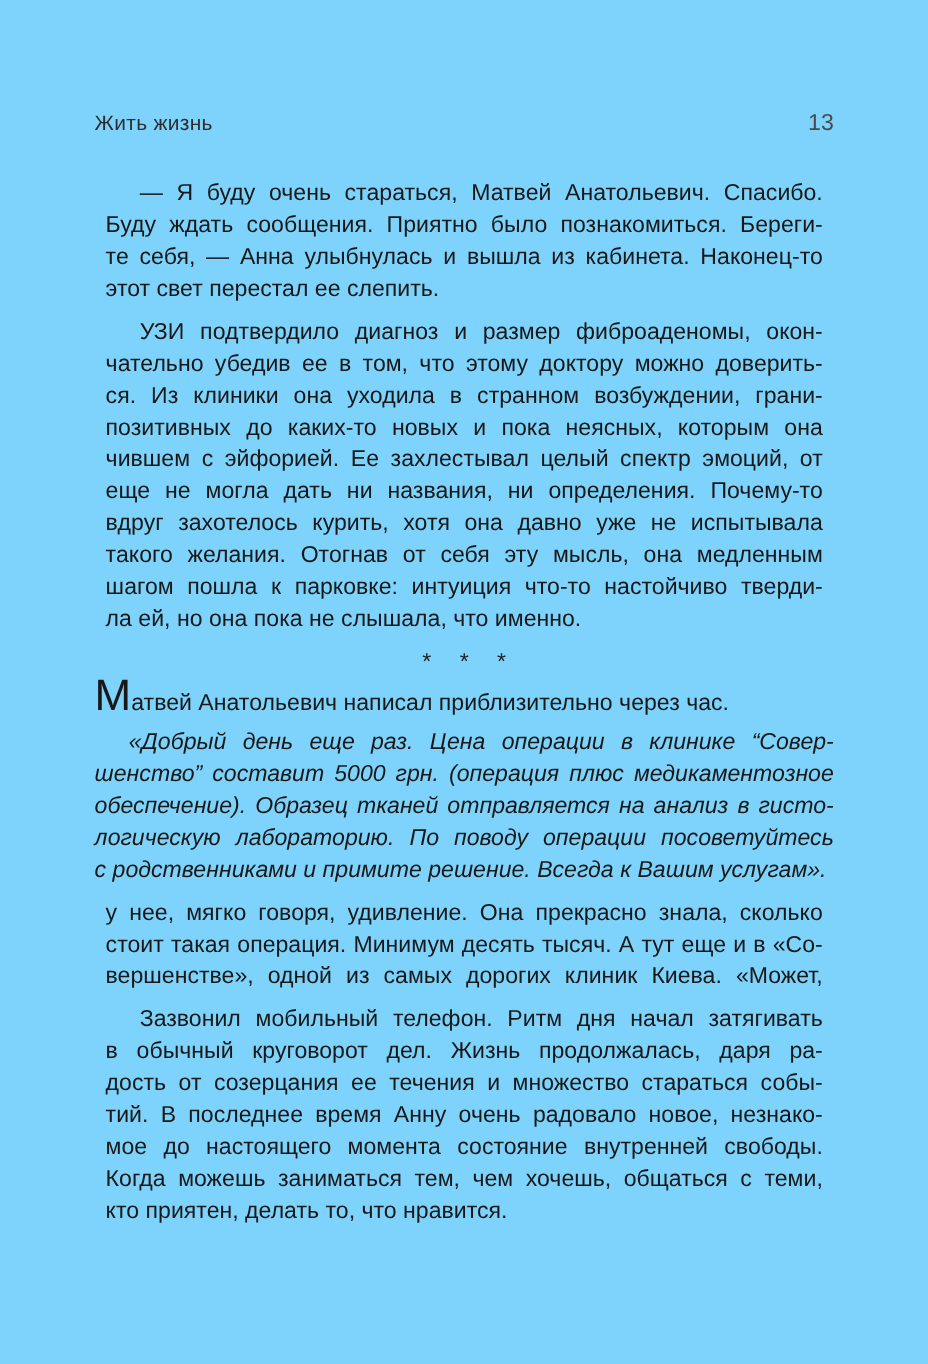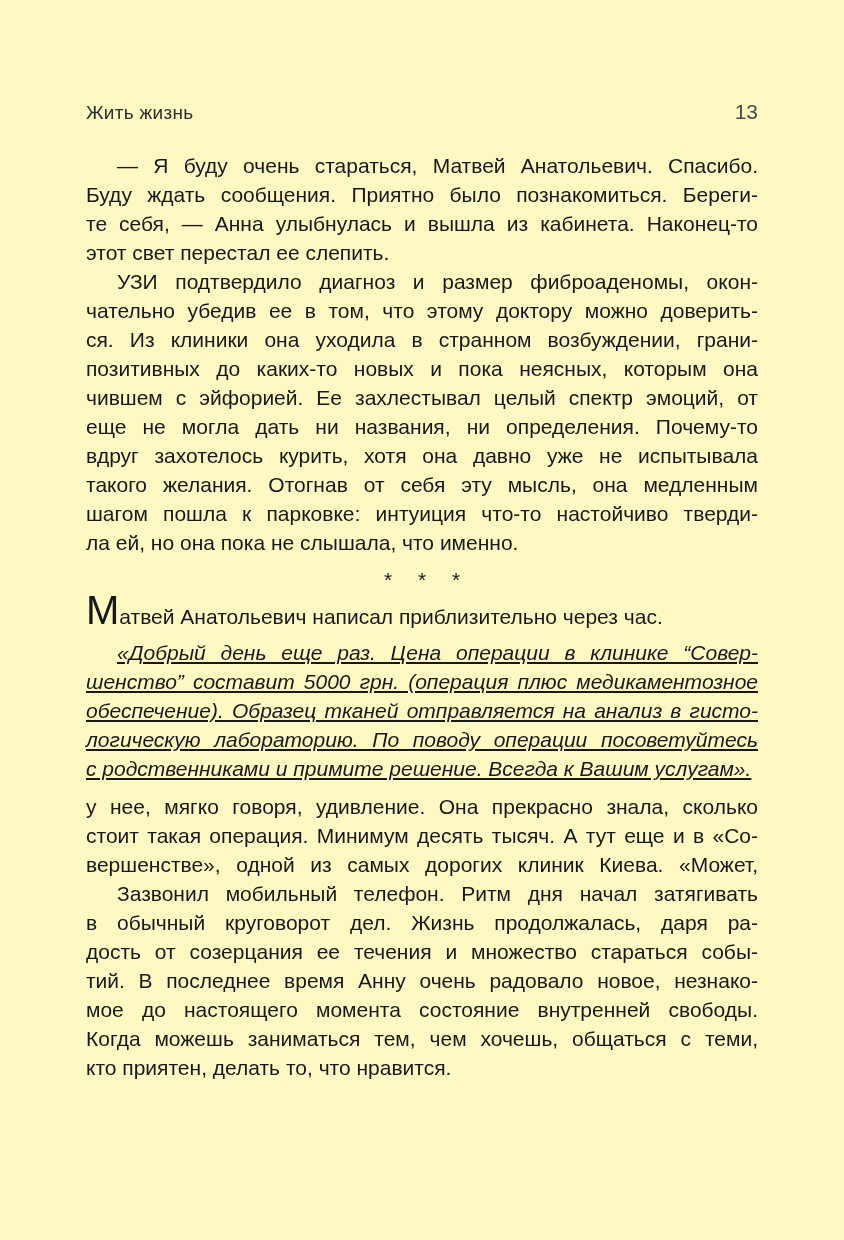--- a/index.html
+++ b/index.html
@@ -4,21 +4,21 @@
 <style>
   html, body {
     margin: 0;
     padding: 0;
     background: #ffffff;
   }
   .page {
     position: relative;
     width: 844px;
     height: 1240px;
-    background: #fef9c3;
+    background: #7dd3fc;
     font-family: "Liberation Sans", sans-serif;
     color: #1c1c1c;
     overflow: hidden;
   }
   .header {
     position: absolute;
     top: 100px;
     left: 86px;
     right: 86px;
     display: flex;
@@ -36,36 +36,35 @@
   }
   .text-block {
     position: absolute;
     top: 151px;
     left: 86px;
     width: 672px;
     font-size: 21px;
     line-height: 29px;
     color: #181818;
   }
-  .para { margin: 0; }
+  .para { margin: 10px; }
   .line {
     text-align: justify;
     text-align-last: justify;
     white-space: normal;
   }
   .line.para-end {
     text-align-last: left;
   }
   .line.indent {
     text-indent: 31px;
   }
   .quote {
     font-style: italic;
     margin: 7px 0 9px 0;
-    text-decoration: underline;
   }
   .separator {
     text-align: center;
     font-size: 21px;
     word-spacing: 20px;
     margin: 8px 0 2px 0;
     color: #1c1c1c;
   }
   .dropcap-para {
     margin: 0 0 6px 0;

